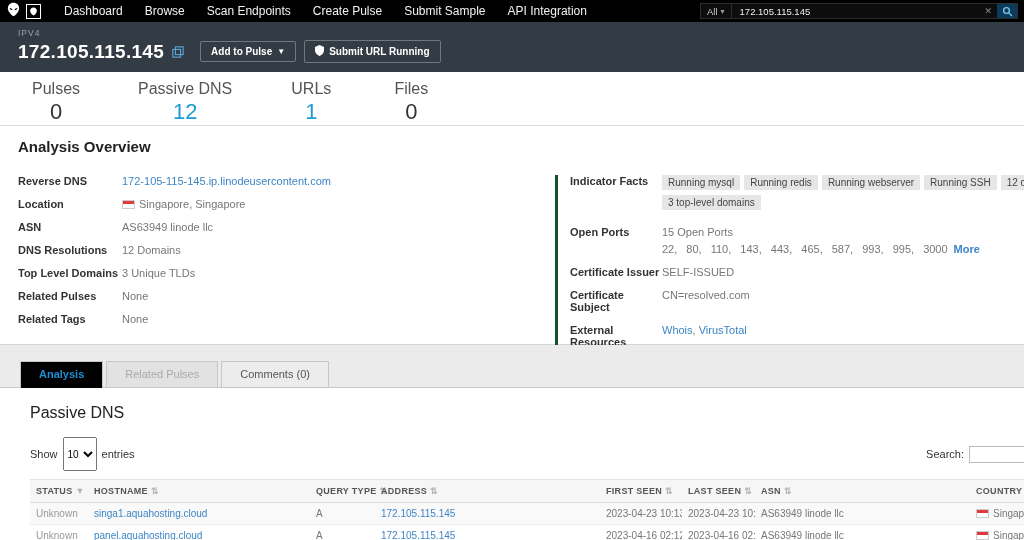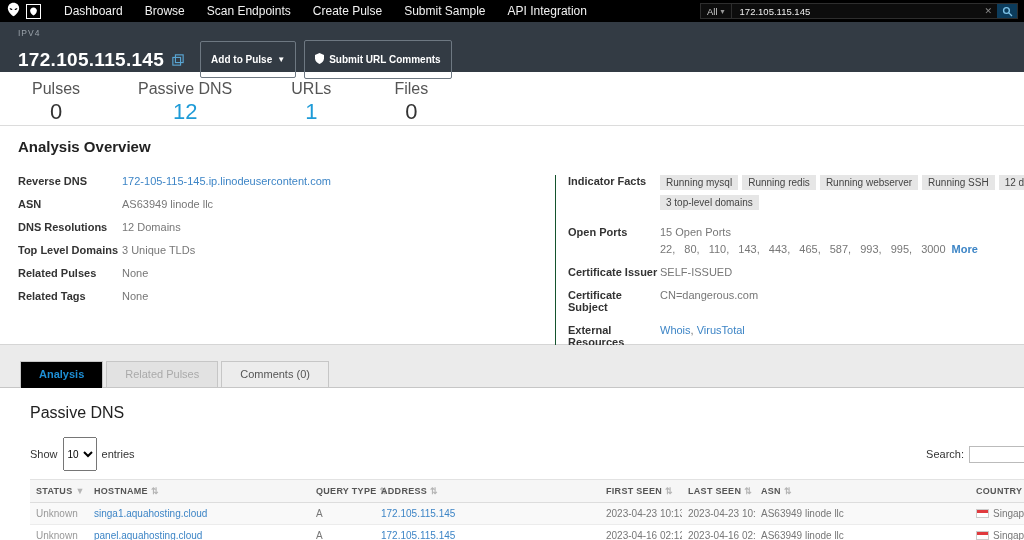--- a/index.html
+++ b/index.html
@@ -23,38 +23,38 @@
   .ns-mag { width: 20px; height: 14px; display: flex; align-items: center; justify-content: center;
     background: #0c3c5c; cursor: pointer; }
 
   
   .hdr { height: 50px; background: #333b44; padding: 6px 0 0 18px; }
   .hdr-type { font-size: 8.5px; color: #9aa2aa; letter-spacing: 1px; }
   .hdr-row { display: flex; align-items: center; margin-top: 2px; }
   .hdr-title { font-size: 19px; color: #fff; font-weight: bold; letter-spacing: .3px; }
   .hdr-copy { margin: 2px 16px 0 8px; cursor: pointer; }
   .hdr-btn { background: transparent; border: 1px solid #6e7882; color: #fff; font-size: 10px;
-    font-weight: bold; padding: 12px 10px; border-radius: 2px; margin-right: 8px; display: flex;
+    font-weight: bold; padding: 4px 10px; border-radius: 2px; margin-right: 8px; display: flex;
     align-items: center; gap: 5px; cursor: pointer; font-family: inherit; }
   .btn-caret { font-size: 8px; }
 
   
   .stats { background: #fff; border-bottom: 1px solid #dcdcdc; height: 54px; display: flex;
     gap: 58px; padding: 8px 0 0 32px; }
   .stat { text-align: center; min-width: 42px; }
   .stat-label { font-size: 16px; color: #555; }
   .stat-value { font-size: 22px; color: #333; margin-top: 1px; cursor: default; }
   .stat-value.hl { color: #1e9bd7; cursor: pointer; }
 
   
   .overview { background: #fff; height: 219px; padding: 12px 0 0 18px; border-bottom: 1px solid #d5d5d5; }
   .ov-title { font-size: 15px; color: #222; font-weight: bold; margin-bottom: 20px; }
   .ov-cols { display: flex; }
   .ov-left { width: 537px; flex: none; }
-  .ov-right { flex: 1; border-left: 1px solid #14532d; padding-left: 12px; overflow: hidden; }
+  .ov-right { flex: 1; border-left: 3px solid #14532d; padding-left: 12px; overflow: hidden; }
   .ov-row { display: flex; margin-bottom: 11px; font-size: 11px; align-items: flex-start; }
   .ov-label { width: 104px; font-weight: bold; color: #333; flex: none; }
   .ov-right .ov-label { width: 92px; }
   .ov-value { color: #777; }
   a.link { color: #3d85c6; text-decoration: none; cursor: pointer; }
   .badges-wrap { flex: 1; }
   .badge-line { display: flex; gap: 4px; margin-bottom: 5px; overflow: hidden; white-space: nowrap; }
   .badge { background: #e6e6e6; color: #444; font-size: 10px; padding: 2px 6px;
     white-space: nowrap; cursor: pointer; flex: none; text-align: right; }
   .ports-count { color: #777; margin-bottom: 5px; }
@@ -148,21 +148,21 @@
     <button class="hdr-btn">
       <span>Add to Pulse</span>
       <span class="btn-caret">▼</span>
     </button>
     <button class="hdr-btn">
       <span>
         <svg width="9" height="11" viewBox="0 0 10 12">
             <path d="M5 0l5 2v4c0 3-2.2 5-5 6-2.8-1-5-3-5-6V2z" fill="#fff"></path>
           </svg>
       </span>
-      <span>Submit URL Comments</span>
+      <span>Submit URL Running</span>
     </button>
   </div>
 </header>
 
 <section class="stats">
     <div class="stat">
       <div class="stat-label">Pulses</div>
       <div class="stat-value">0</div>
     </div>
     <div class="stat">
@@ -179,20 +179,24 @@
     </div>
   </section>
 
 <section class="overview">
   <h2 class="ov-title">Analysis Overview</h2>
   <div class="ov-cols">
     <div class="ov-left">
         <div class="ov-row">
           <div class="ov-label">Reverse DNS</div>
           <div class="ov-value"><a class="link">172-105-115-145.ip.linodeusercontent.com</a></div>
+        </div>
+        <div class="ov-row">
+          <div class="ov-label">Location</div>
+          <div class="ov-value"><span class="sg-flag"></span><span>Singapore, Singapore</span></div>
         </div>
         <div class="ov-row">
           <div class="ov-label">ASN</div>
           <div class="ov-value">AS63949 linode llc</div>
         </div>
         <div class="ov-row">
           <div class="ov-label">DNS Resolutions</div>
           <div class="ov-value">12 Domains</div>
         </div>
         <div class="ov-row">
@@ -236,21 +240,21 @@
         </div>
       </div>
 
       <div class="ov-row">
         <div class="ov-label">Certificate Issuer</div>
         <div class="ov-value">SELF-ISSUED</div>
       </div>
 
       <div class="ov-row">
         <div class="ov-label">Certificate Subject</div>
-        <div class="ov-value">CN=dangerous.com</div>
+        <div class="ov-value">CN=resolved.com</div>
       </div>
 
       <div class="ov-row">
         <div class="ov-label">External Resources</div>
         <div class="ov-value"><a class="link">Whois</a>, <a class="link">VirusTotal</a></div>
       </div>
 
     </div>
   </div>
 </section>

